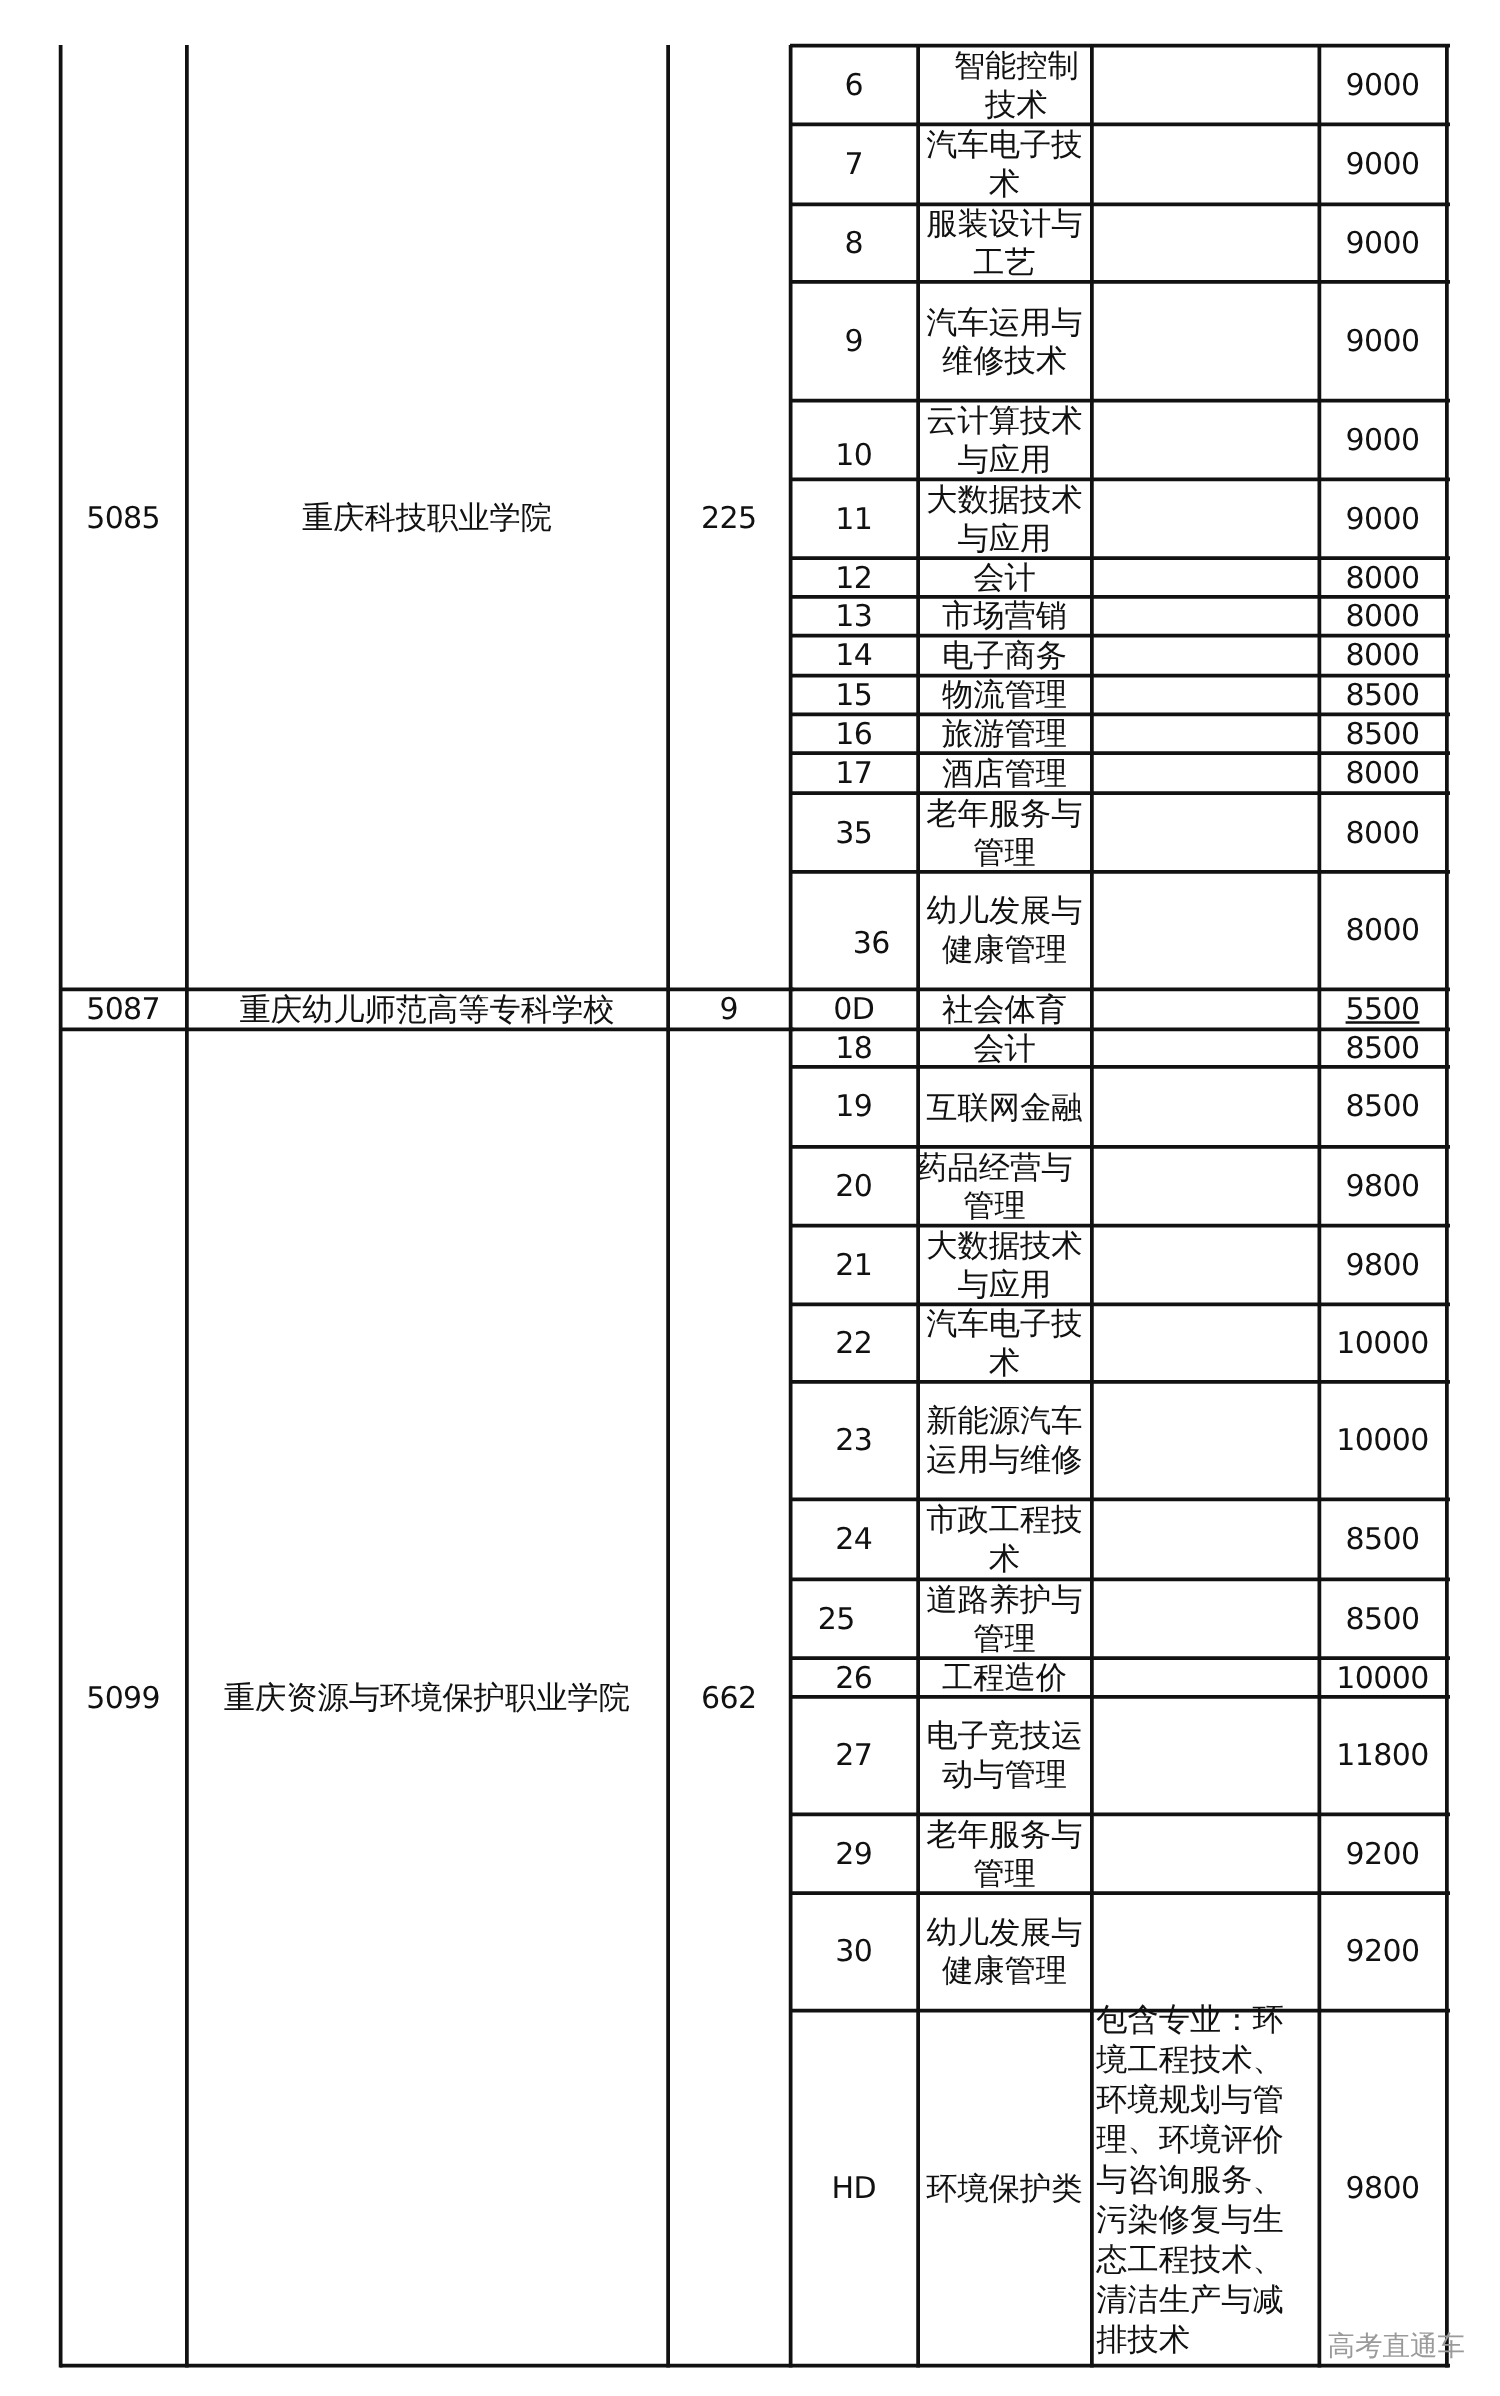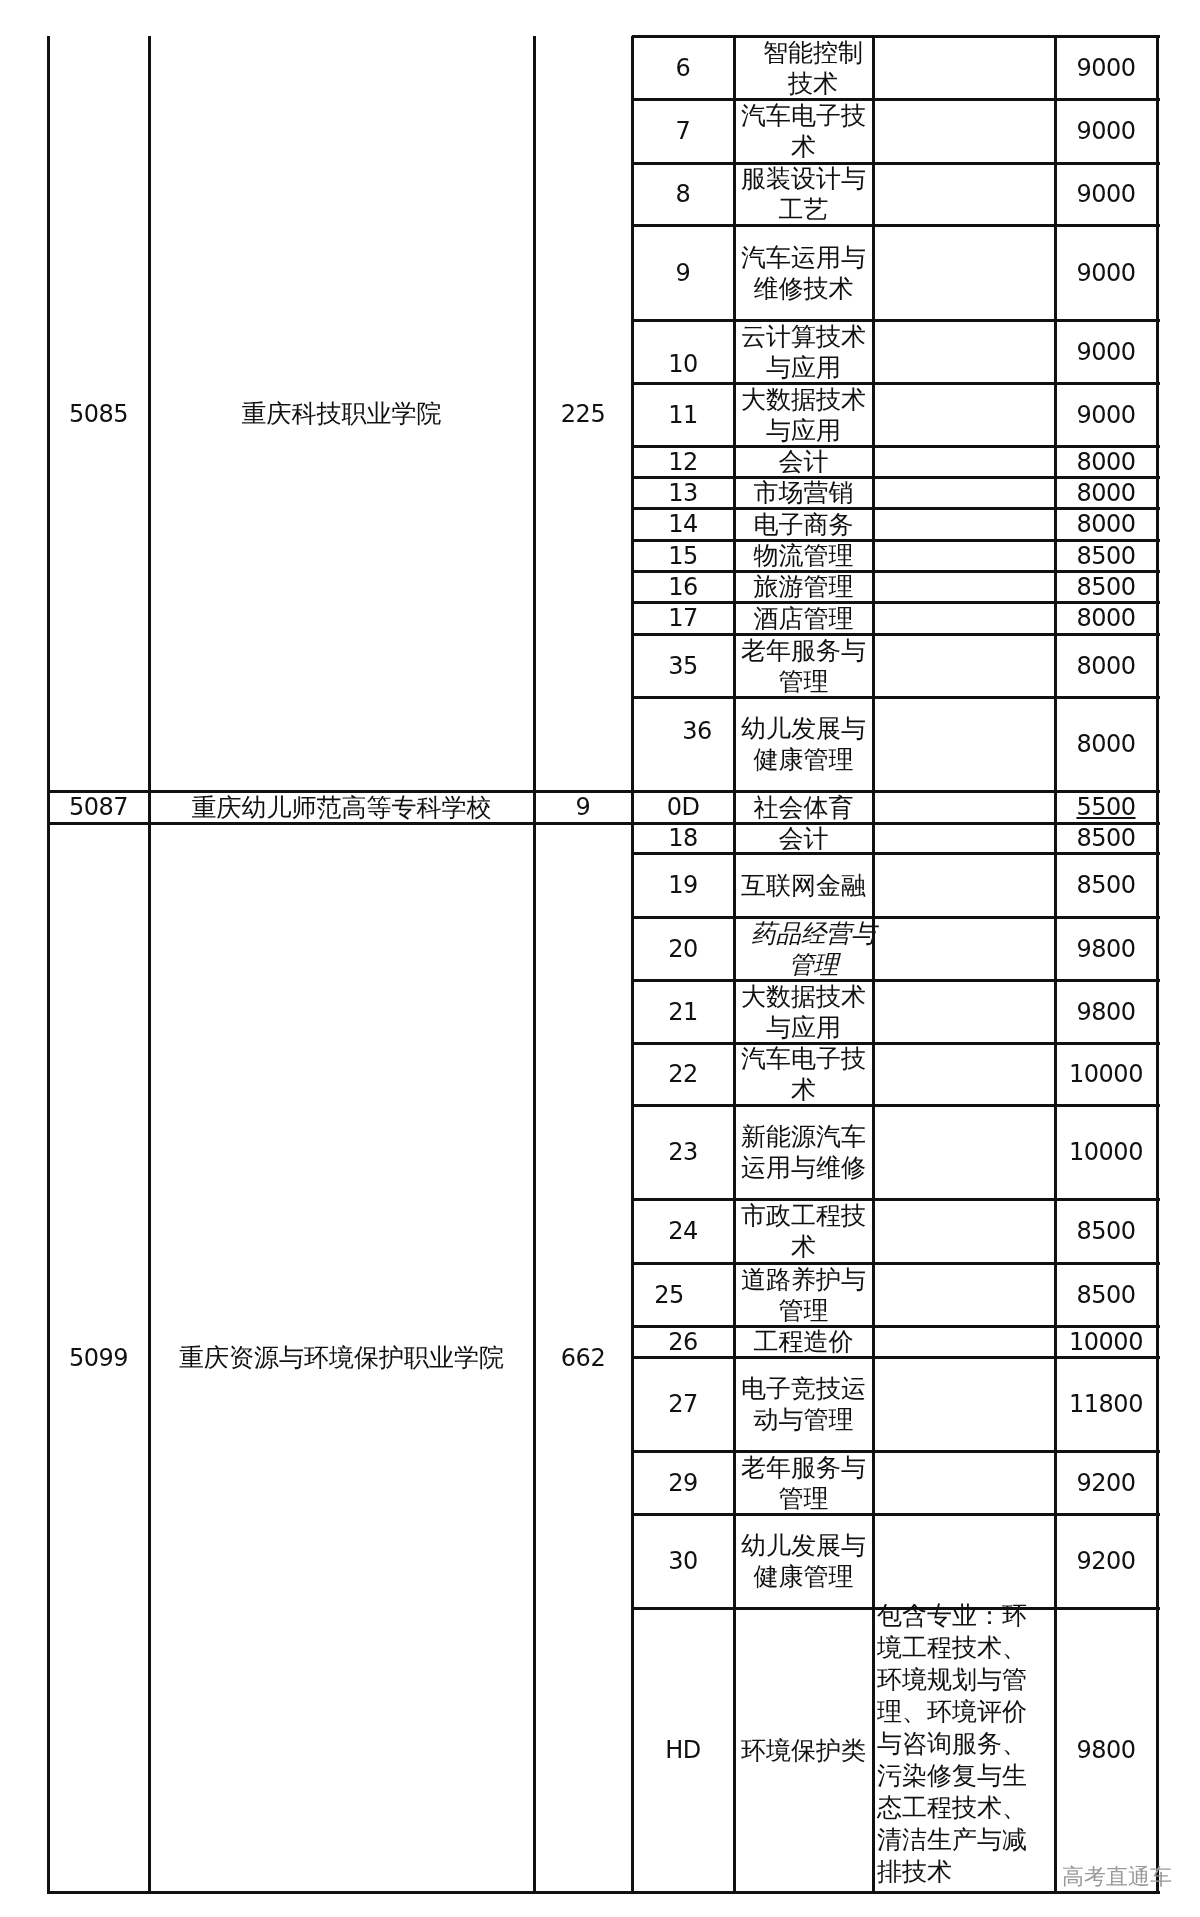--- a/index.html
+++ b/index.html
@@ -86,42 +86,42 @@
     <div class="cell num" style="left: 632px; top: 602px; width: 102px; height: 32px;">17</div>
     <div class="cell name" style="left: 734px; top: 602px; width: 139px; height: 32px;">酒店管理</div>
     <div class="cell " style="left: 873px; top: 602px; width: 182px; height: 32px;"></div>
     <div class="cell num" style="left: 1055px; top: 602px; width: 102px; height: 32px;">8000</div>
     <div class="hline" style="left: 632px; top: 601px; width: 528px;"></div>
     <div class="cell num" style="left: 632px; top: 634px; width: 102px; height: 63px;">35</div>
     <div class="cell name" style="left: 734px; top: 634px; width: 139px; height: 63px;">老年服务与管理</div>
     <div class="cell " style="left: 873px; top: 634px; width: 182px; height: 63px;"></div>
     <div class="cell num" style="left: 1055px; top: 634px; width: 102px; height: 63px;">8000</div>
     <div class="hline" style="left: 632px; top: 633px; width: 528px;"></div>
-    <div class="cell num" style="left: 632px; top: 684px; width: 102px; height: 94px; padding-left: 28px;">36</div>
+    <div class="cell num" style="left: 632px; top: 707px; width: 102px; height: 94px; padding-left: 28px;">36</div>
     <div class="cell name" style="left: 734px; top: 697px; width: 139px; height: 94px;">幼儿发展与健康管理</div>
     <div class="cell " style="left: 873px; top: 697px; width: 182px; height: 94px;"></div>
     <div class="cell num" style="left: 1055px; top: 697px; width: 102px; height: 94px;">8000</div>
     <div class="hline" style="left: 632px; top: 696px; width: 528px;"></div>
     <div class="cell num" style="left: 632px; top: 791px; width: 102px; height: 32px;">0D</div>
     <div class="cell name" style="left: 734px; top: 791px; width: 139px; height: 32px;">社会体育</div>
     <div class="cell " style="left: 873px; top: 791px; width: 182px; height: 32px;"></div>
     <div class="cell num" style="left: 1055px; top: 791px; width: 102px; height: 32px; text-decoration: underline;">5500</div>
     <div class="hline" style="left: 632px; top: 790px; width: 528px;"></div>
     <div class="cell num" style="left: 632px; top: 823px; width: 102px; height: 30px;">18</div>
     <div class="cell name" style="left: 734px; top: 823px; width: 139px; height: 30px;">会计</div>
     <div class="cell " style="left: 873px; top: 823px; width: 182px; height: 30px;"></div>
     <div class="cell num" style="left: 1055px; top: 823px; width: 102px; height: 30px;">8500</div>
     <div class="hline" style="left: 632px; top: 822px; width: 528px;"></div>
     <div class="cell num" style="left: 632px; top: 853px; width: 102px; height: 64px;">19</div>
     <div class="cell name" style="left: 734px; top: 853px; width: 139px; height: 64px;">互联网金融</div>
     <div class="cell " style="left: 873px; top: 853px; width: 182px; height: 64px;"></div>
     <div class="cell num" style="left: 1055px; top: 853px; width: 102px; height: 64px;">8500</div>
     <div class="hline" style="left: 632px; top: 852px; width: 528px;"></div>
     <div class="cell num" style="left: 632px; top: 917px; width: 102px; height: 63px;">20</div>
-    <div class="cell name" style="left: 744px; top: 917px; width: 139px; height: 63px; font-style: italic;">药品经营与管理</div>
+    <div class="cell name" style="left: 726px; top: 917px; width: 139px; height: 63px;">药品经营与管理</div>
     <div class="cell " style="left: 873px; top: 917px; width: 182px; height: 63px;"></div>
     <div class="cell num" style="left: 1055px; top: 917px; width: 102px; height: 63px;">9800</div>
     <div class="hline" style="left: 632px; top: 916px; width: 528px;"></div>
     <div class="cell num" style="left: 632px; top: 980px; width: 102px; height: 63px;">21</div>
     <div class="cell name" style="left: 734px; top: 980px; width: 139px; height: 63px;">大数据技术与应用</div>
     <div class="cell " style="left: 873px; top: 980px; width: 182px; height: 63px;"></div>
     <div class="cell num" style="left: 1055px; top: 980px; width: 102px; height: 63px;">9800</div>
     <div class="hline" style="left: 632px; top: 979px; width: 528px;"></div>
     <div class="cell num" style="left: 632px; top: 1043px; width: 102px; height: 62px;">22</div>
     <div class="cell name" style="left: 734px; top: 1043px; width: 139px; height: 62px;">汽车电子技术</div>

